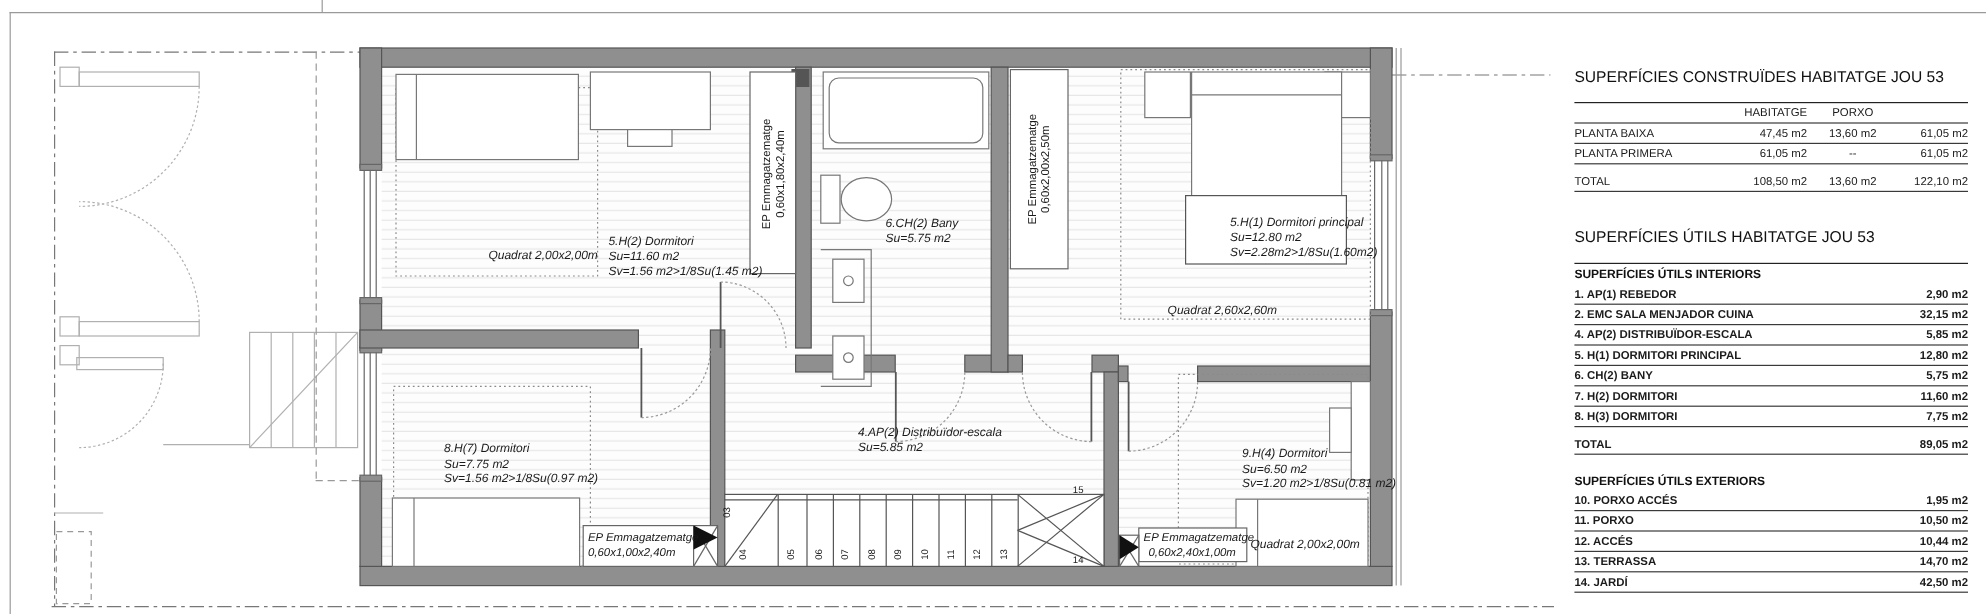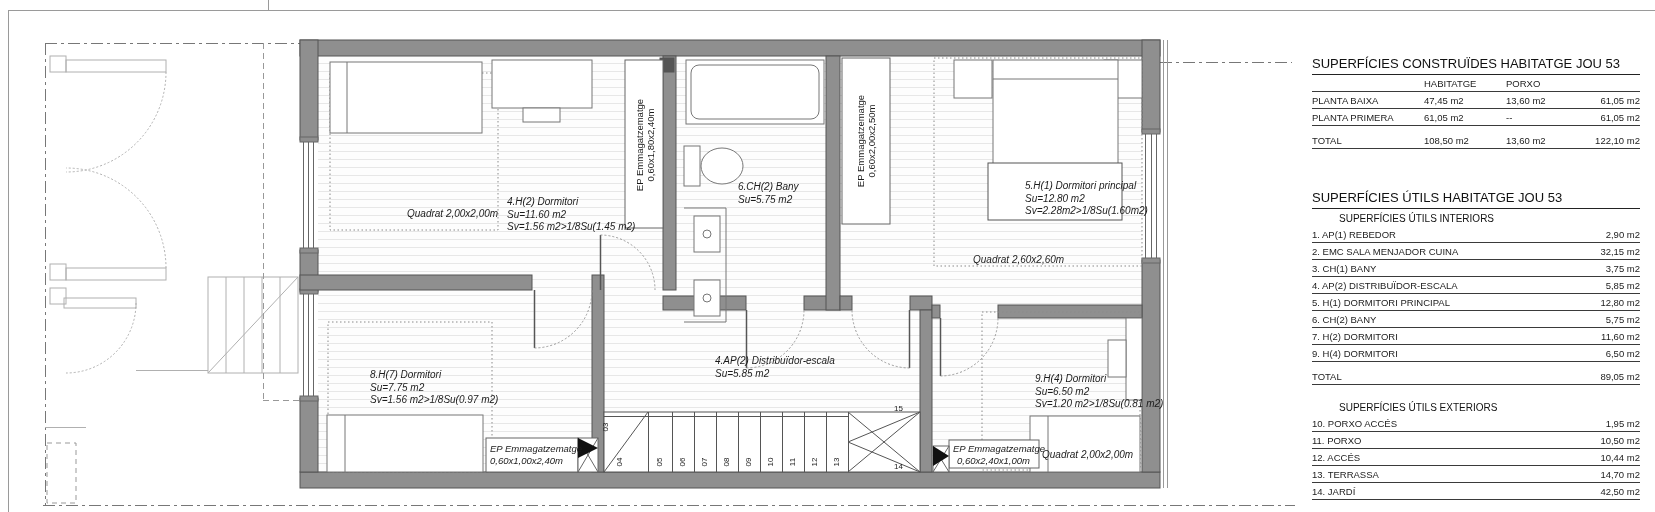--- a/index.html
+++ b/index.html
@@ -8,29 +8,29 @@
   .lbl{position:absolute;font-size:10px;line-height:12.5px;color:#1b1b1b;white-space:nowrap;font-style:italic;}
   .lbl div{white-space:nowrap;}
   .small{font-size:9.5px;line-height:11.5px;}
   .ep-vert{position:absolute;width:150px;text-align:center;font-size:9.5px;line-height:11px;
            transform:rotate(-90deg);transform-origin:center center;white-space:nowrap;}
   .sn{position:absolute;width:14px;height:10px;font-size:8px;line-height:10px;color:#222;
       transform:rotate(-90deg);transform-origin:center center;text-align:center;}
   .sn-h{position:absolute;width:24px;height:10px;font-size:8px;line-height:10px;color:#222;text-align:left;transform:none;}
   
   .tbl{position:absolute;left:1312px;width:328px;}
-  .t-title{font-size:13px;color:#111;border-bottom:1px solid #222;padding-bottom:3px;white-space:nowrap;}
-  .t-sub{font-size:10px;font-weight:normal;color:#111;padding:4px 0 2px 0;white-space:nowrap;margin-left:27px;}
+  .t-title{font-size:13px;color:#111;border-bottom:1px solid #222;padding-bottom:14px;white-space:nowrap;}
+  .t-sub{font-size:10px;font-weight:bold;color:#111;padding:4px 0 2px 0;white-space:nowrap;}
   .trow{display:flex;align-items:flex-end;border-bottom:1px solid #3a3a3a;padding:3px 0 2px 0;font-size:9.5px;}
   .c-label{flex:0 0 112px;text-align:left;white-space:nowrap;}
-  .c-hab{flex:0 0 82px;text-align:left;}
-  .c-porxo{flex:0 0 76px;text-align:left;}
+  .c-hab{flex:0 0 82px;text-align:right;}
+  .c-porxo{flex:0 0 76px;text-align:center;}
   .c-tot{flex:1 1 auto;text-align:right;}
   .vrow{display:flex;justify-content:space-between;align-items:flex-end;
-        border-bottom:1px solid #3a3a3a;padding:3px 0 2px 0;font-size:9.5px;}
+        border-bottom:1px solid #3a3a3a;padding:3px 0 2px 0;font-size:9.5px;font-weight:bold;}
   .gap6{margin-top:6px;}
   .gap14{margin-top:13px;}
 </style>
 </head>
 <body>
 
 <div class="stage">
 
   <svg width="1655" height="512" viewBox="0 0 1655 512" style="position:absolute;left:0;top:0;">
     <defs>
@@ -214,21 +214,21 @@
       <line x1="848.5" y1="412" x2="848.5" y2="472"></line>
       <line x1="604" y1="472" x2="648" y2="412"></line>
       <line x1="848" y1="412" x2="920" y2="472"></line>
       <line x1="848" y1="472" x2="920" y2="412"></line>
       <line x1="848" y1="442" x2="920" y2="412"></line>
       <line x1="848" y1="442" x2="920" y2="472"></line>
     </g>
   </svg>
 
   <div class="lbl" style="left:507px;top:196px;">
-    <div>4.H(2) Dormitori</div>
+    <div>5.H(2) Dormitori</div>
     <div>Su=11.60 m2</div>
     <div>Sv=1.56 m2&gt;1/8Su(1.45 m2)</div>
   </div>
   <div class="lbl" style="left:407px;top:208px;">Quadrat 2,00x2,00m</div>
 
   <div class="lbl" style="left:738px;top:181px;">
     <div>6.CH(2) Bany</div>
     <div>Su=5.75 m2</div>
   </div>
 
@@ -323,42 +323,38 @@
 
     <div class="vrow">
       <span>1. AP(1) REBEDOR</span>
       <span>2,90 m2</span>
     </div>
     <div class="vrow">
       <span>2. EMC SALA MENJADOR CUINA</span>
       <span>32,15 m2</span>
     </div>
     <div class="vrow">
-      <span>3. CH(1) BANY</span>
-      <span>3,75 m2</span>
-    </div>
-    <div class="vrow">
       <span>4. AP(2) DISTRIBUÏDOR-ESCALA</span>
       <span>5,85 m2</span>
     </div>
     <div class="vrow">
       <span>5. H(1) DORMITORI PRINCIPAL</span>
       <span>12,80 m2</span>
     </div>
     <div class="vrow">
       <span>6. CH(2) BANY</span>
       <span>5,75 m2</span>
     </div>
     <div class="vrow">
       <span>7. H(2) DORMITORI</span>
       <span>11,60 m2</span>
     </div>
     <div class="vrow">
-      <span>9. H(4) DORMITORI</span>
-      <span>6,50 m2</span>
+      <span>8. H(3) DORMITORI</span>
+      <span>7,75 m2</span>
     </div>
 
     <div class="vrow gap6">
       <span>TOTAL</span>
       <span>89,05 m2</span>
     </div>
 
     <div class="t-sub gap14">SUPERFÍCIES ÚTILS EXTERIORS</div>
     <div class="vrow">
       <span>10. PORXO ACCÉS</span>

